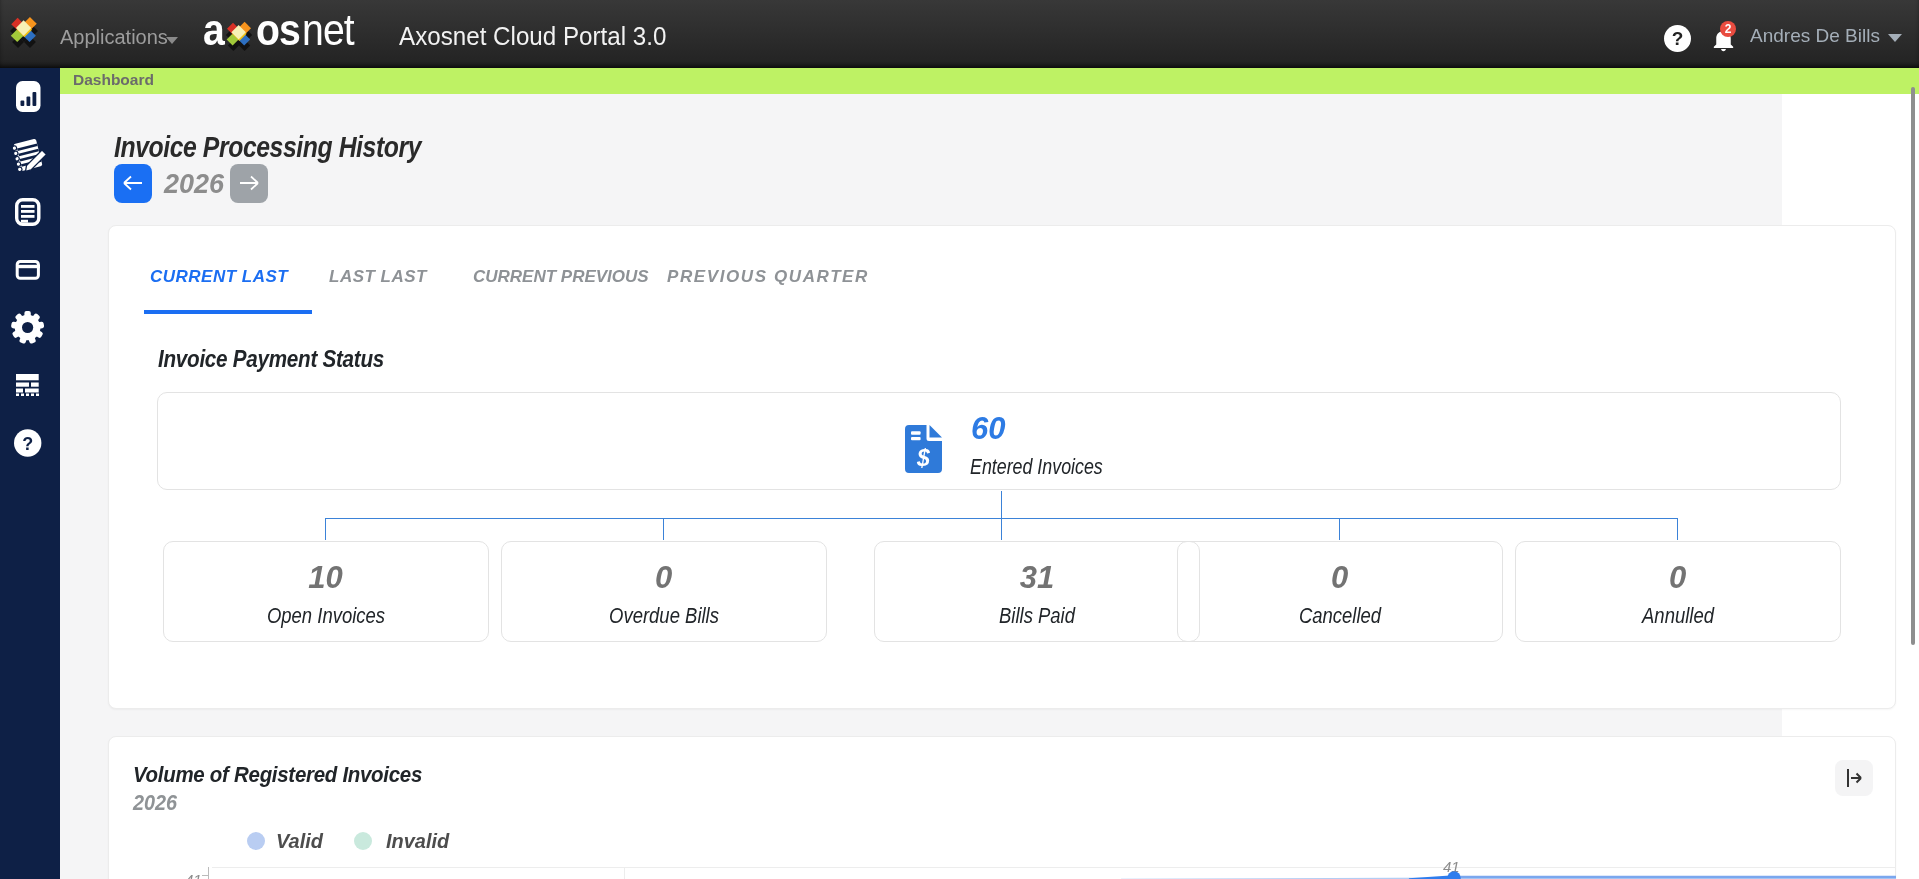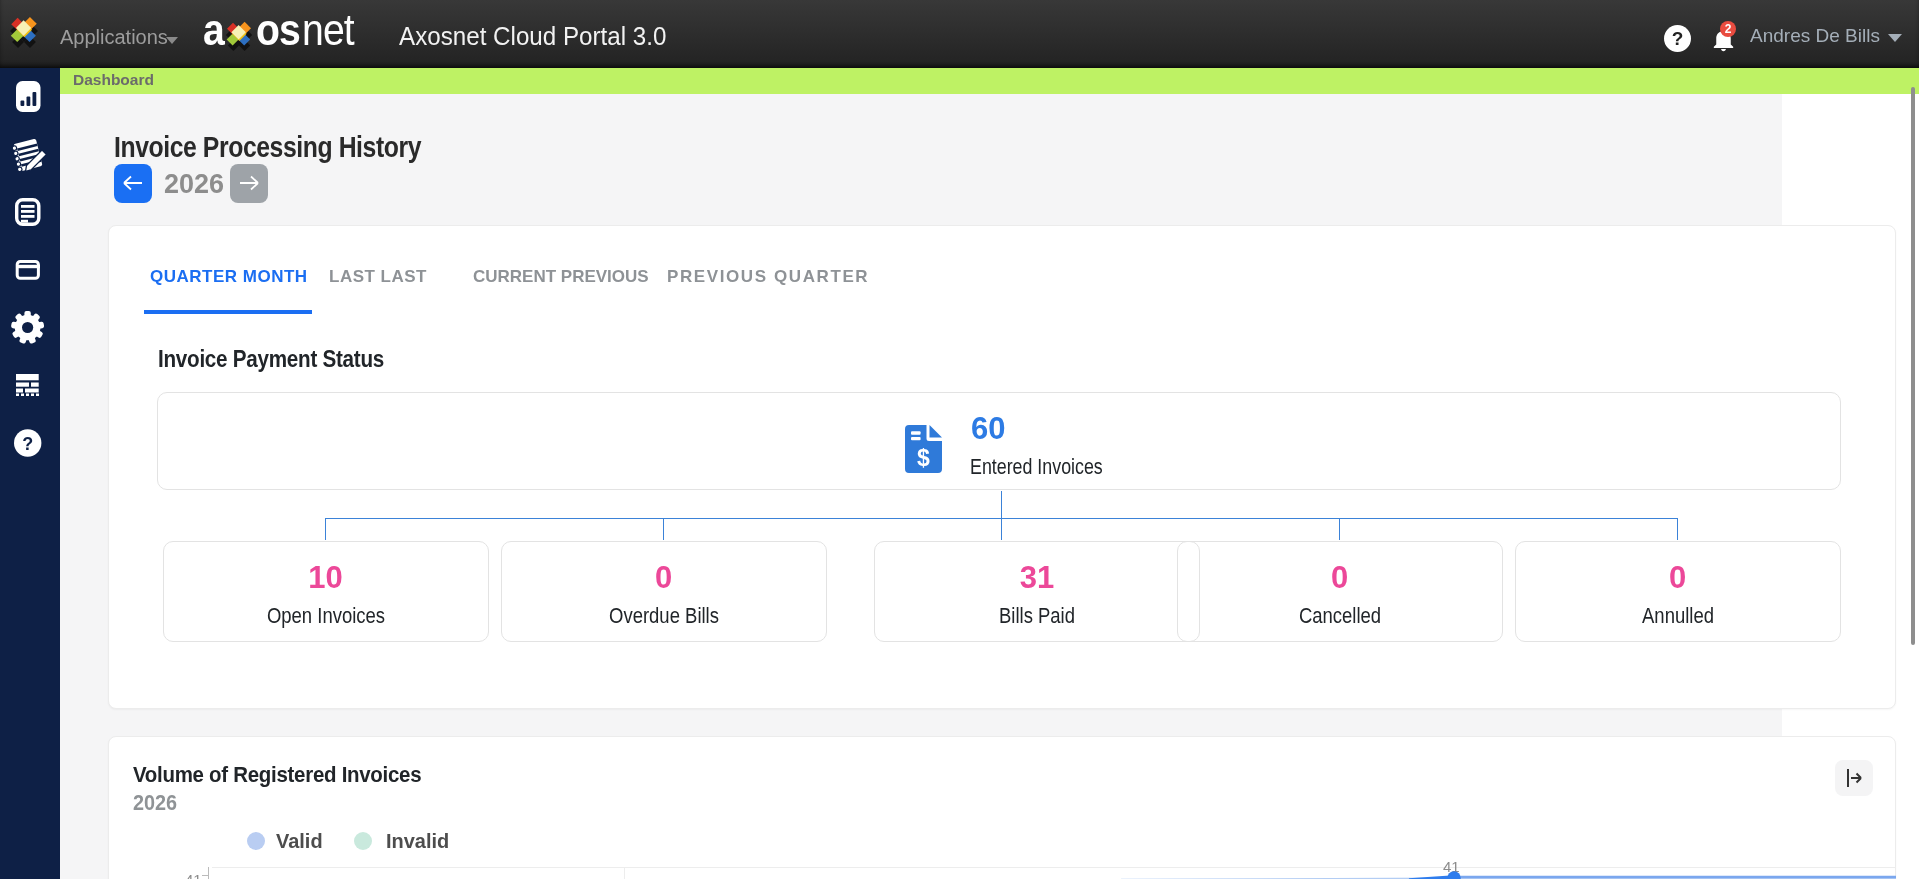--- a/index.html
+++ b/index.html
@@ -18,21 +18,21 @@
   .help-circle { left:1664px; top:25px; width:27px; height:27px; border-radius:50%; background:#fff; color:#222; font-weight:bold; font-size:19px; text-align:center; line-height:27px; }
   .user { left:1750px; top:25px; font-size:19px; color:#a4aeb8; }
   .user-caret { left:1888px; top:34px; width:0; height:0; border-left:7px solid transparent; border-right:7px solid transparent; border-top:8px solid #a4aeb8; }
   .badge { left:1720px; top:21px; width:16px; height:16px; border-radius:50%; background:#e94c40; color:#fff; font-size:12px; font-weight:bold; text-align:center; line-height:16px; }
 
   .sidebar { left:0; top:68px; width:60px; height:811px; background:#0e2046; }
   .sicon { position:absolute; left:0; width:60px; text-align:center; }
 
   .crumb { left:60px; top:68px; width:1859px; height:26px; background:#bef264; }
   .crumb span { position:absolute; left:13px; top:3px; font-size:15.5px; font-weight:bold; color:#6b6b6b; }
-  .content { left:60px; top:94px; width:1722px; height:785px; background:#f5f5f6; }
+  .content { left:60px; top:94px; width:1722px; height:785px; background:#f5f5f6;font-style:italic; }
 
   .h1 { left:54px; top:38px; font-size:30px; font-weight:bold; color:#2a2a2a; line-height:30px; letter-spacing:-0.5px; transform:scaleX(0.825); transform-origin:left; }
   .ybtn { top:70px; width:38px; height:39px; border-radius:8px; }
   .ybtn-l { left:54px; background:#1a6ff3; }
   .ybtn-r { left:170px; background:#9ea3a8; }
   .ybtn svg { position:absolute; left:8px; top:9px; }
   .year { left:104px; top:75px; font-size:27px; font-weight:bold; color:#8d8d8d; }
 
   .card { background:#fff; border:1px solid #ececec; border-radius:8px; box-shadow:0 1px 2px rgba(0,0,0,0.04); }
   .card1 { left:48px; top:131px; width:1788px; height:484px; }
@@ -41,21 +41,21 @@
   .tab { top:41px; font-size:17px; font-weight:bold; letter-spacing:0.5px; color:#8e9296; }
   .tab.active { color:#1b6ef2; }
   .tab-underline { left:35px; top:84px; width:168px; height:3.5px; background:#1b6ef2; }
 
   .panel-title { left:49px; top:119px; font-size:24px; font-weight:bold; color:#212529; letter-spacing:-0.3px; transform:scaleX(0.86); transform-origin:left; }
 
   .topbox { left:48px; top:166px; width:1684px; height:98px; border:1px solid #e3e3e3; border-radius:10px; }
   .conn { background:#3b82d8; }
 
   .childbox { top:315px; width:326px; height:101px; border:1px solid #e3e3e3; border-radius:10px; text-align:center; }
-  .num { margin-top:19px; font-size:31px; font-weight:bold; color:#ec4899; line-height:34px; }
+  .num { margin-top:19px; font-size:31px; font-weight:bold; color:#737373; line-height:34px; }
   .lbl { margin-top:8px; font-size:22px; color:#212529; line-height:26px; transform:scaleX(0.84); }
 
   .c2-title { left:24px; top:25px; font-size:22px; font-weight:bold; color:#212529; letter-spacing:-0.3px; transform:scaleX(0.93); transform-origin:left; }
   .c2-year { left:24px; top:53px; font-size:22px; font-weight:bold; color:#8f9396; transform:scaleX(0.9); transform-origin:left; }
   .legend-dot { top:95px; width:18px; height:18px; border-radius:50%; }
   .legend-lbl { top:92px; font-size:21px; font-weight:bold; color:#4d4d4d; transform:scaleX(0.95); transform-origin:left; }
   .export { left:1726px; top:23px; width:38px; height:36px; background:#f4f4f5; border-radius:8px; }
 
   .scroll-thumb { left:1911px; top:87px; width:4px; height:558px; border-radius:2px; background:#8e8e8e; }
 </style>
@@ -182,21 +182,21 @@
         </svg>
       </div>
     <span class="abs year">2026</span>
     <div class="abs ybtn ybtn-r">
         <svg width="22" height="20" viewBox="0 0 22 20">
           <path d="M2 10 H20 M20 10 L13 3.5 M20 10 L13 16.5" stroke="#fff" stroke-width="1.8" fill="none"></path>
         </svg>
       </div>
 
     <div class="abs card card1">
-      <span class="abs tab active" style="left:41px;">QUARTER MONTH</span>
+      <span class="abs tab active" style="left:41px;">CURRENT LAST</span>
       <span class="abs tab" style="left:220px;">LAST LAST</span>
       <span class="abs tab" style="left:364px; letter-spacing:0;">CURRENT PREVIOUS</span>
       <span class="abs tab" style="left:558px; letter-spacing:1.6px;">PREVIOUS QUARTER</span>
       <div class="abs tab-underline"></div>
       <div class="abs panel-title">Invoice Payment Status</div>
       <div class="abs topbox"></div>
       <div class="abs" style="left:796px; top:199px;">
         <svg width="37" height="48" viewBox="0 0 37 48">
           <path d="M4 0 H21.5 V13.5 a2.5 2.5 0 0 0 2.5 2.5 H37 V44 a4 4 0 0 1 -4 4 H4 a4 4 0 0 1 -4 -4 V4 a4 4 0 0 1 4 -4 Z" fill="#2f7ad9"></path>
           <path d="M24.5 0 L37 12.5 H24.5 Z" fill="#2f7ad9"></path>

